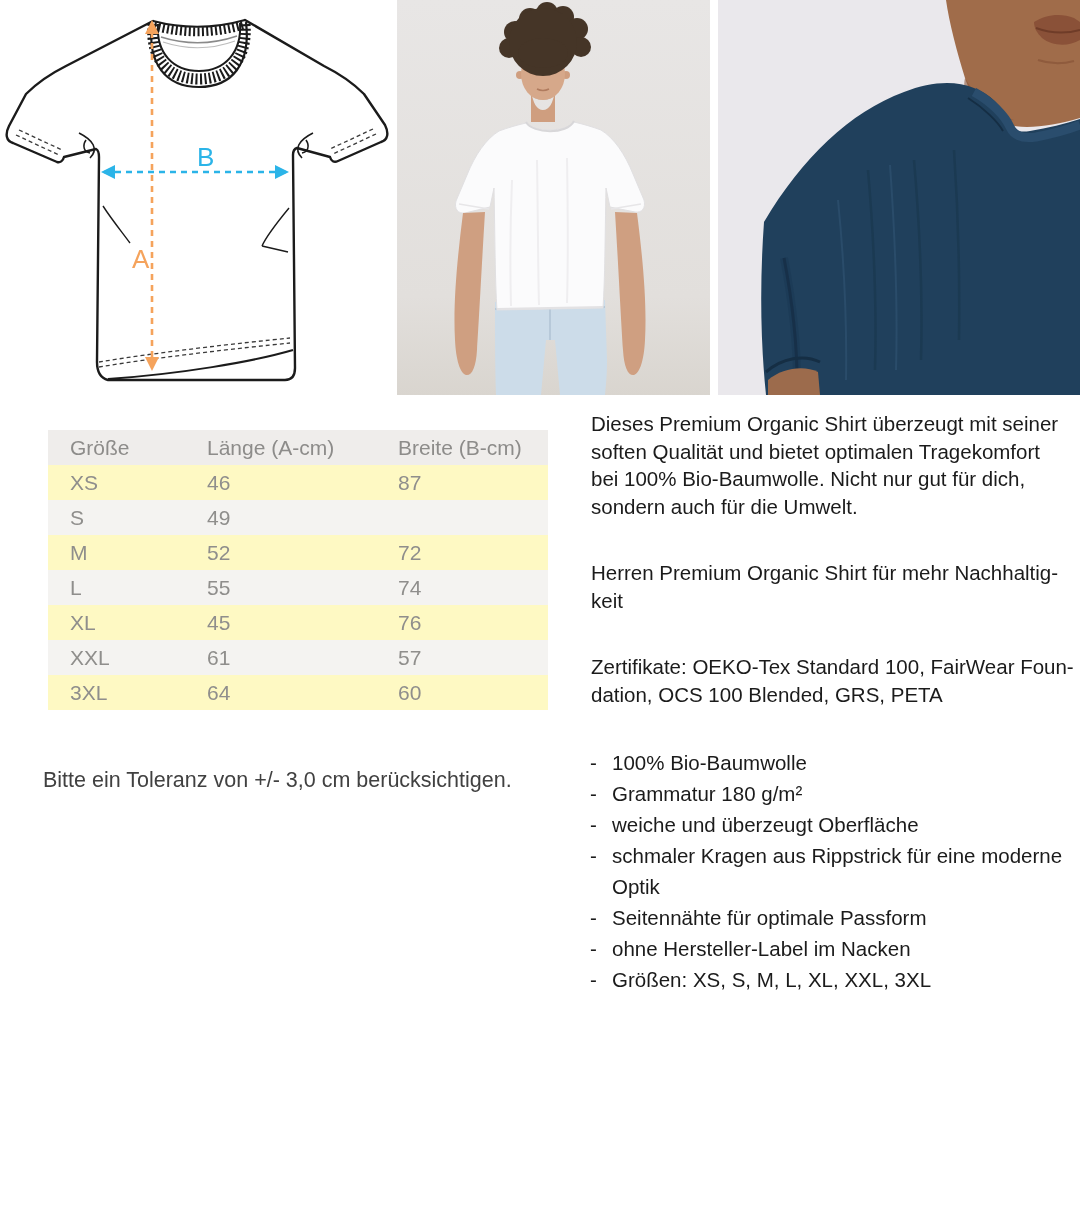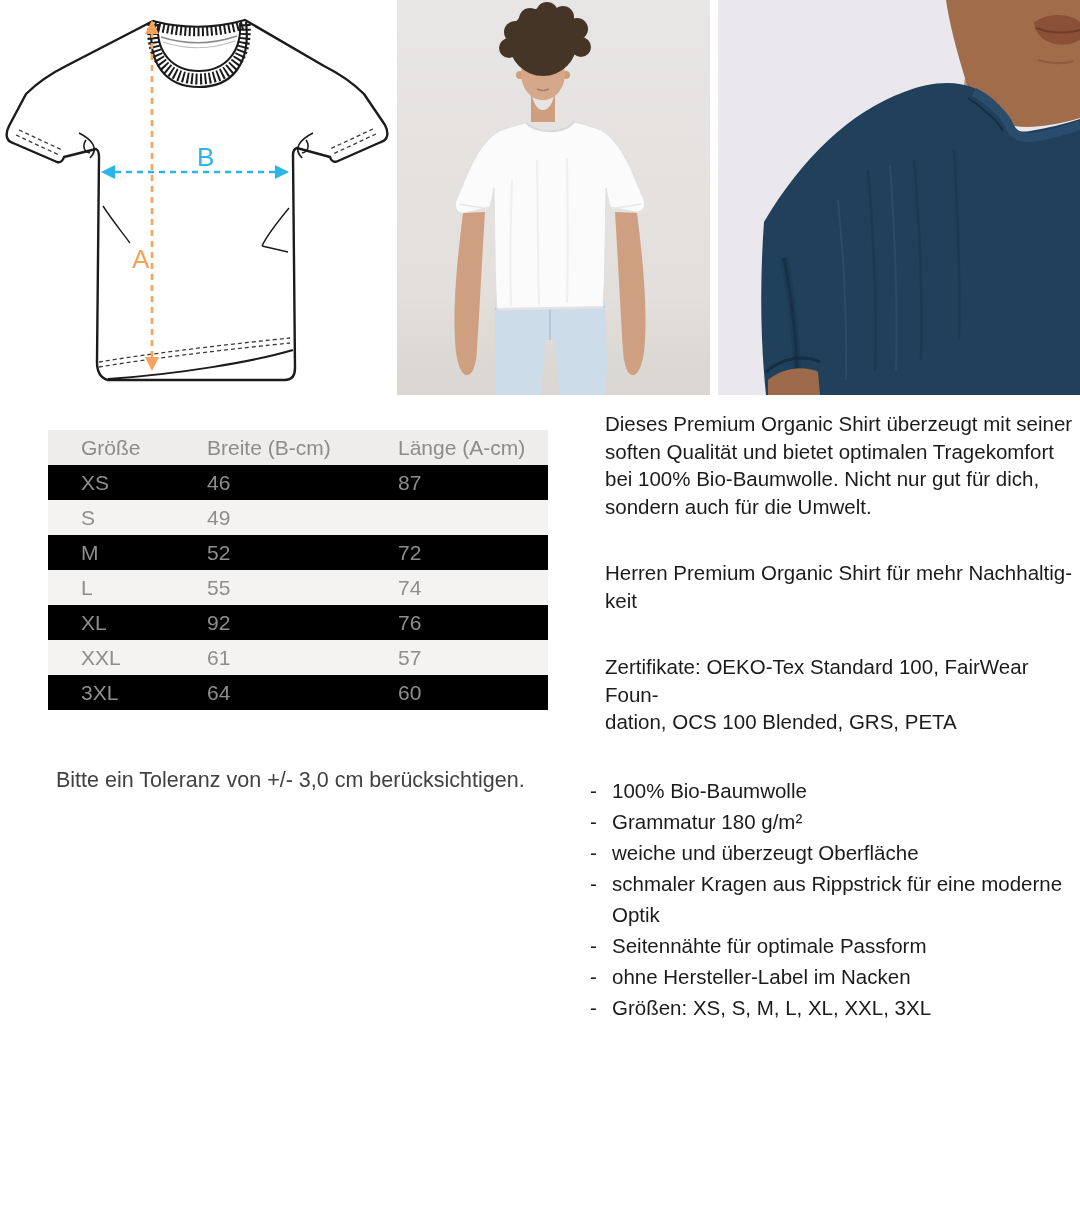--- a/index.html
+++ b/index.html
@@ -8,33 +8,33 @@
   .abs{position:absolute;}
 
   
   #diagram-wrap{left:0;top:0;width:392px;height:400px;background:#ffffff;}
   #photo-front{left:397px;top:0;width:313px;height:395px;}
   #photo-detail{left:718px;top:0;width:362px;height:395px;}
 
   
   #size-table{left:48px;top:430px;width:500px;font-size:21px;color:#8f8e8c;}
   .t-row{display:grid;grid-template-columns:159px 191px 150px;height:35px;line-height:35px;}
-  .t-row > div{padding-left:33px;white-space:nowrap;overflow:hidden;}
+  .t-row > div{padding-left:22px;white-space:nowrap;overflow:hidden;}
   .t-row > div:nth-child(2),.t-row > div:nth-child(3){padding-left:0;}
   .t-head{background:#efedeb;color:#8d8c8a;}
-  .r-dark{background:#000000;}
+  .r-dark{background:#fef9c3;}
   .r-light{background:#f4f3f1;}
 
   
-  #tolerance-note{left:56px;top:768px;font-size:21.5px;color:#414141;}
+  #tolerance-note{left:43px;top:768px;font-size:21.5px;color:#414141;}
 
   
   #description{left:590px;top:410px;width:486px;color:#1b1b1b;
                font-size:20.5px;line-height:27.5px;}
-  #description p{margin:0 0 39px 15px;white-space:pre-line;}
+  #description p{margin:0 0 39px 1px;white-space:pre-line;}
   #description p.last-p{margin-bottom:41px;}
   .feat{display:flex;line-height:31px;}
   .feat .dash{width:22px;flex:0 0 22px;}
   .feat .feat-text{white-space:pre-line;}
 </style>
 </head>
 <body>
 
 <div class="abs" id="diagram-wrap">
   <svg width="392" height="400" viewBox="0 0 392 400">
@@ -153,22 +153,22 @@
     <path d="M120,200 C126,260 129,320 128,380 M172,165 C177,235 180,300 178,370" stroke="#2a4c6a" stroke-width="2" fill="none"></path>
 
     <path d="M48,372 C64,358 86,354 102,362" stroke="#152e44" stroke-width="3" fill="none"></path>
     <path d="M50,380 C64,368 86,365 100,372 L102,395 L50,395 Z" fill="#9c6b4c"></path>
   </svg>
 </div>
 
 <div class="abs" id="size-table">
   <div class="t-row t-head">
     <div>Größe</div>
+    <div>Länge (A-cm)</div>
     <div>Breite (B-cm)</div>
-    <div>Länge (A-cm)</div>
   </div>
   <div class="t-row r-dark">
     <div>XS</div>
     <div>46</div>
     <div>87</div>
   </div>
   <div class="t-row r-light">
     <div>S</div>
     <div>49</div>
   </div>
@@ -177,21 +177,21 @@
     <div>52</div>
     <div>72</div>
   </div>
   <div class="t-row r-light">
     <div>L</div>
     <div>55</div>
     <div>74</div>
   </div>
   <div class="t-row r-dark">
     <div>XL</div>
-    <div>92</div>
+    <div>45</div>
     <div>76</div>
   </div>
   <div class="t-row r-light">
     <div>XXL</div>
     <div>61</div>
     <div>57</div>
   </div>
   <div class="t-row r-dark">
     <div>3XL</div>
     <div>64</div>

